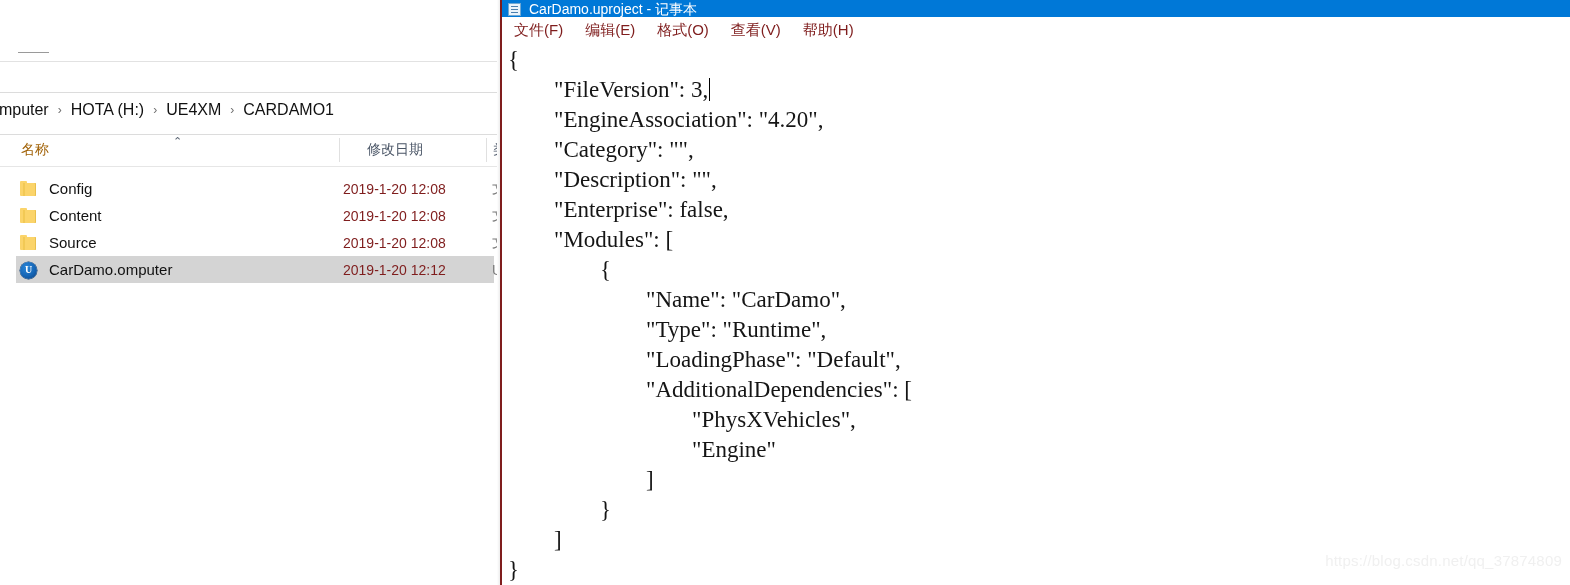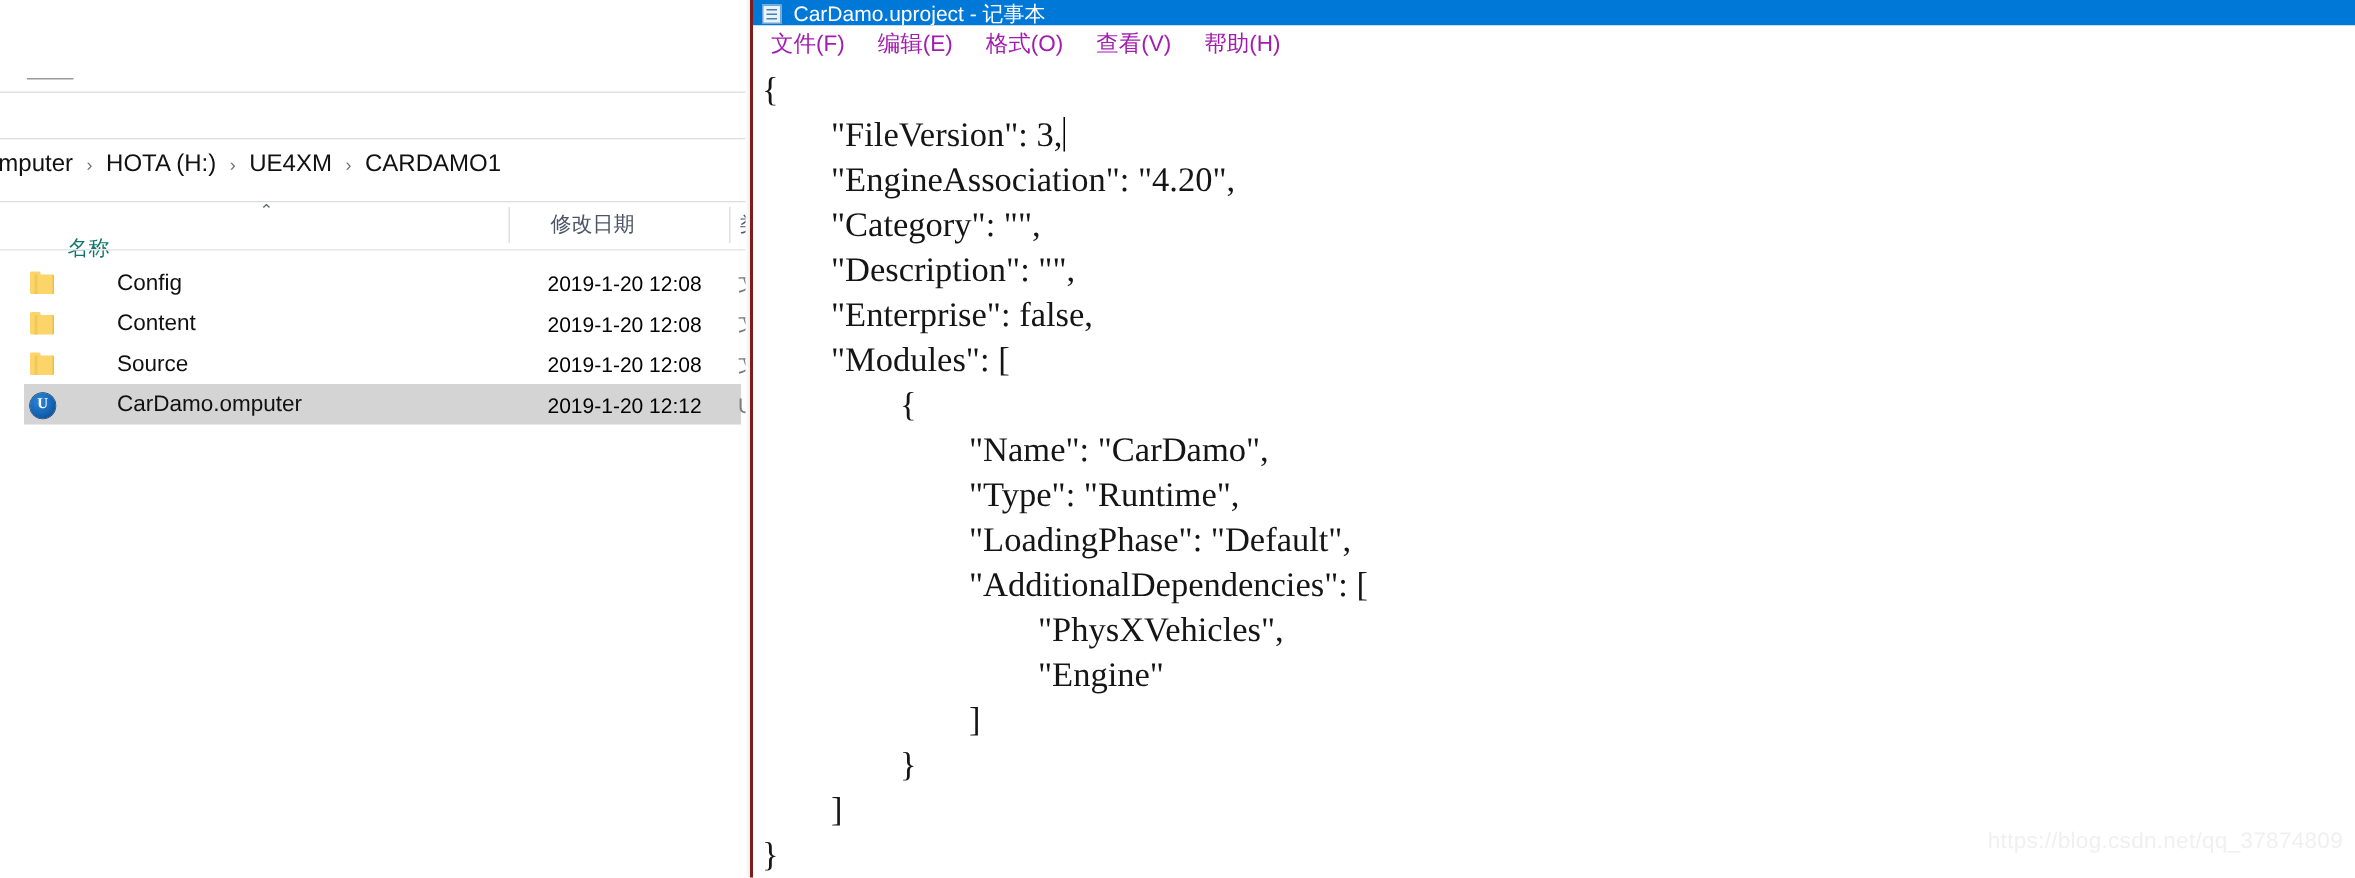--- a/index.html
+++ b/index.html
@@ -116,24 +116,23 @@
     position: absolute;
     left: 0;
     top: 166px;
     width: 500px;
     height: 1px;
     background: #e6e6e6;
   }
   .col-name {
     position: absolute;
     left: 21px;
-    top: 22px;
+    top: 6px;
     font-size: 14px;
-    color: #0f766e;
-    margin-left: 24px;
+    color: #a16207;
   }
   .col-sort-caret {
     position: absolute;
     left: 173px;
     top: 0px;
     font-size: 11px;
     color: #5a6472;
     line-height: 12px;
   }
   .col-date {
@@ -176,21 +175,20 @@
     position: absolute;
     left: 0;
     top: 175px;
     width: 500px;
   }
   .filerow {
     position: relative;
     height: 27px;
     display: flex;
     align-items: center;
-    gap: 29px;
   }
   .filerow.selected {
     background: #d4d4d4;
     margin-left: 16px;
     width: 478px;
   }
   .filerow.selected .f-icon { margin-left: 4px; }
   .f-icon {
     width: 17px;
     height: 17px;
@@ -248,23 +246,22 @@
   .f-name {
     font-size: 15px;
     color: #111111;
     margin-left: 12px;
     white-space: nowrap;
   }
   .f-date {
     position: absolute;
     left: 343px;
     font-size: 14px;
-    color: #000000;
-    white-space: nowrap;
-    margin-left: 22px;
+    color: #7f1d1d;
+    white-space: nowrap;
   }
   .filerow.selected .f-date { left: 327px; }
   .f-type {
     position: absolute;
     left: 492px;
     font-size: 14px;
     color: #7b7b7b;
     white-space: nowrap;
     overflow: hidden;
     width: 8px;
@@ -345,21 +342,21 @@
     width: 1070px;
     height: 26px;
     background: #ffffff;
     display: flex;
     align-items: center;
     padding-left: 12px;
     box-sizing: border-box;
   }
   .np-menu-item {
     font-size: 15px;
-    color: #a21caf;
+    color: #7f1d1d;
     margin-right: 22px;
     white-space: nowrap;
     line-height: 18px;
   }
   .np-textarea {
     position: absolute;
     left: 0;
     top: 43px;
     width: 1068px;
     height: 542px;

